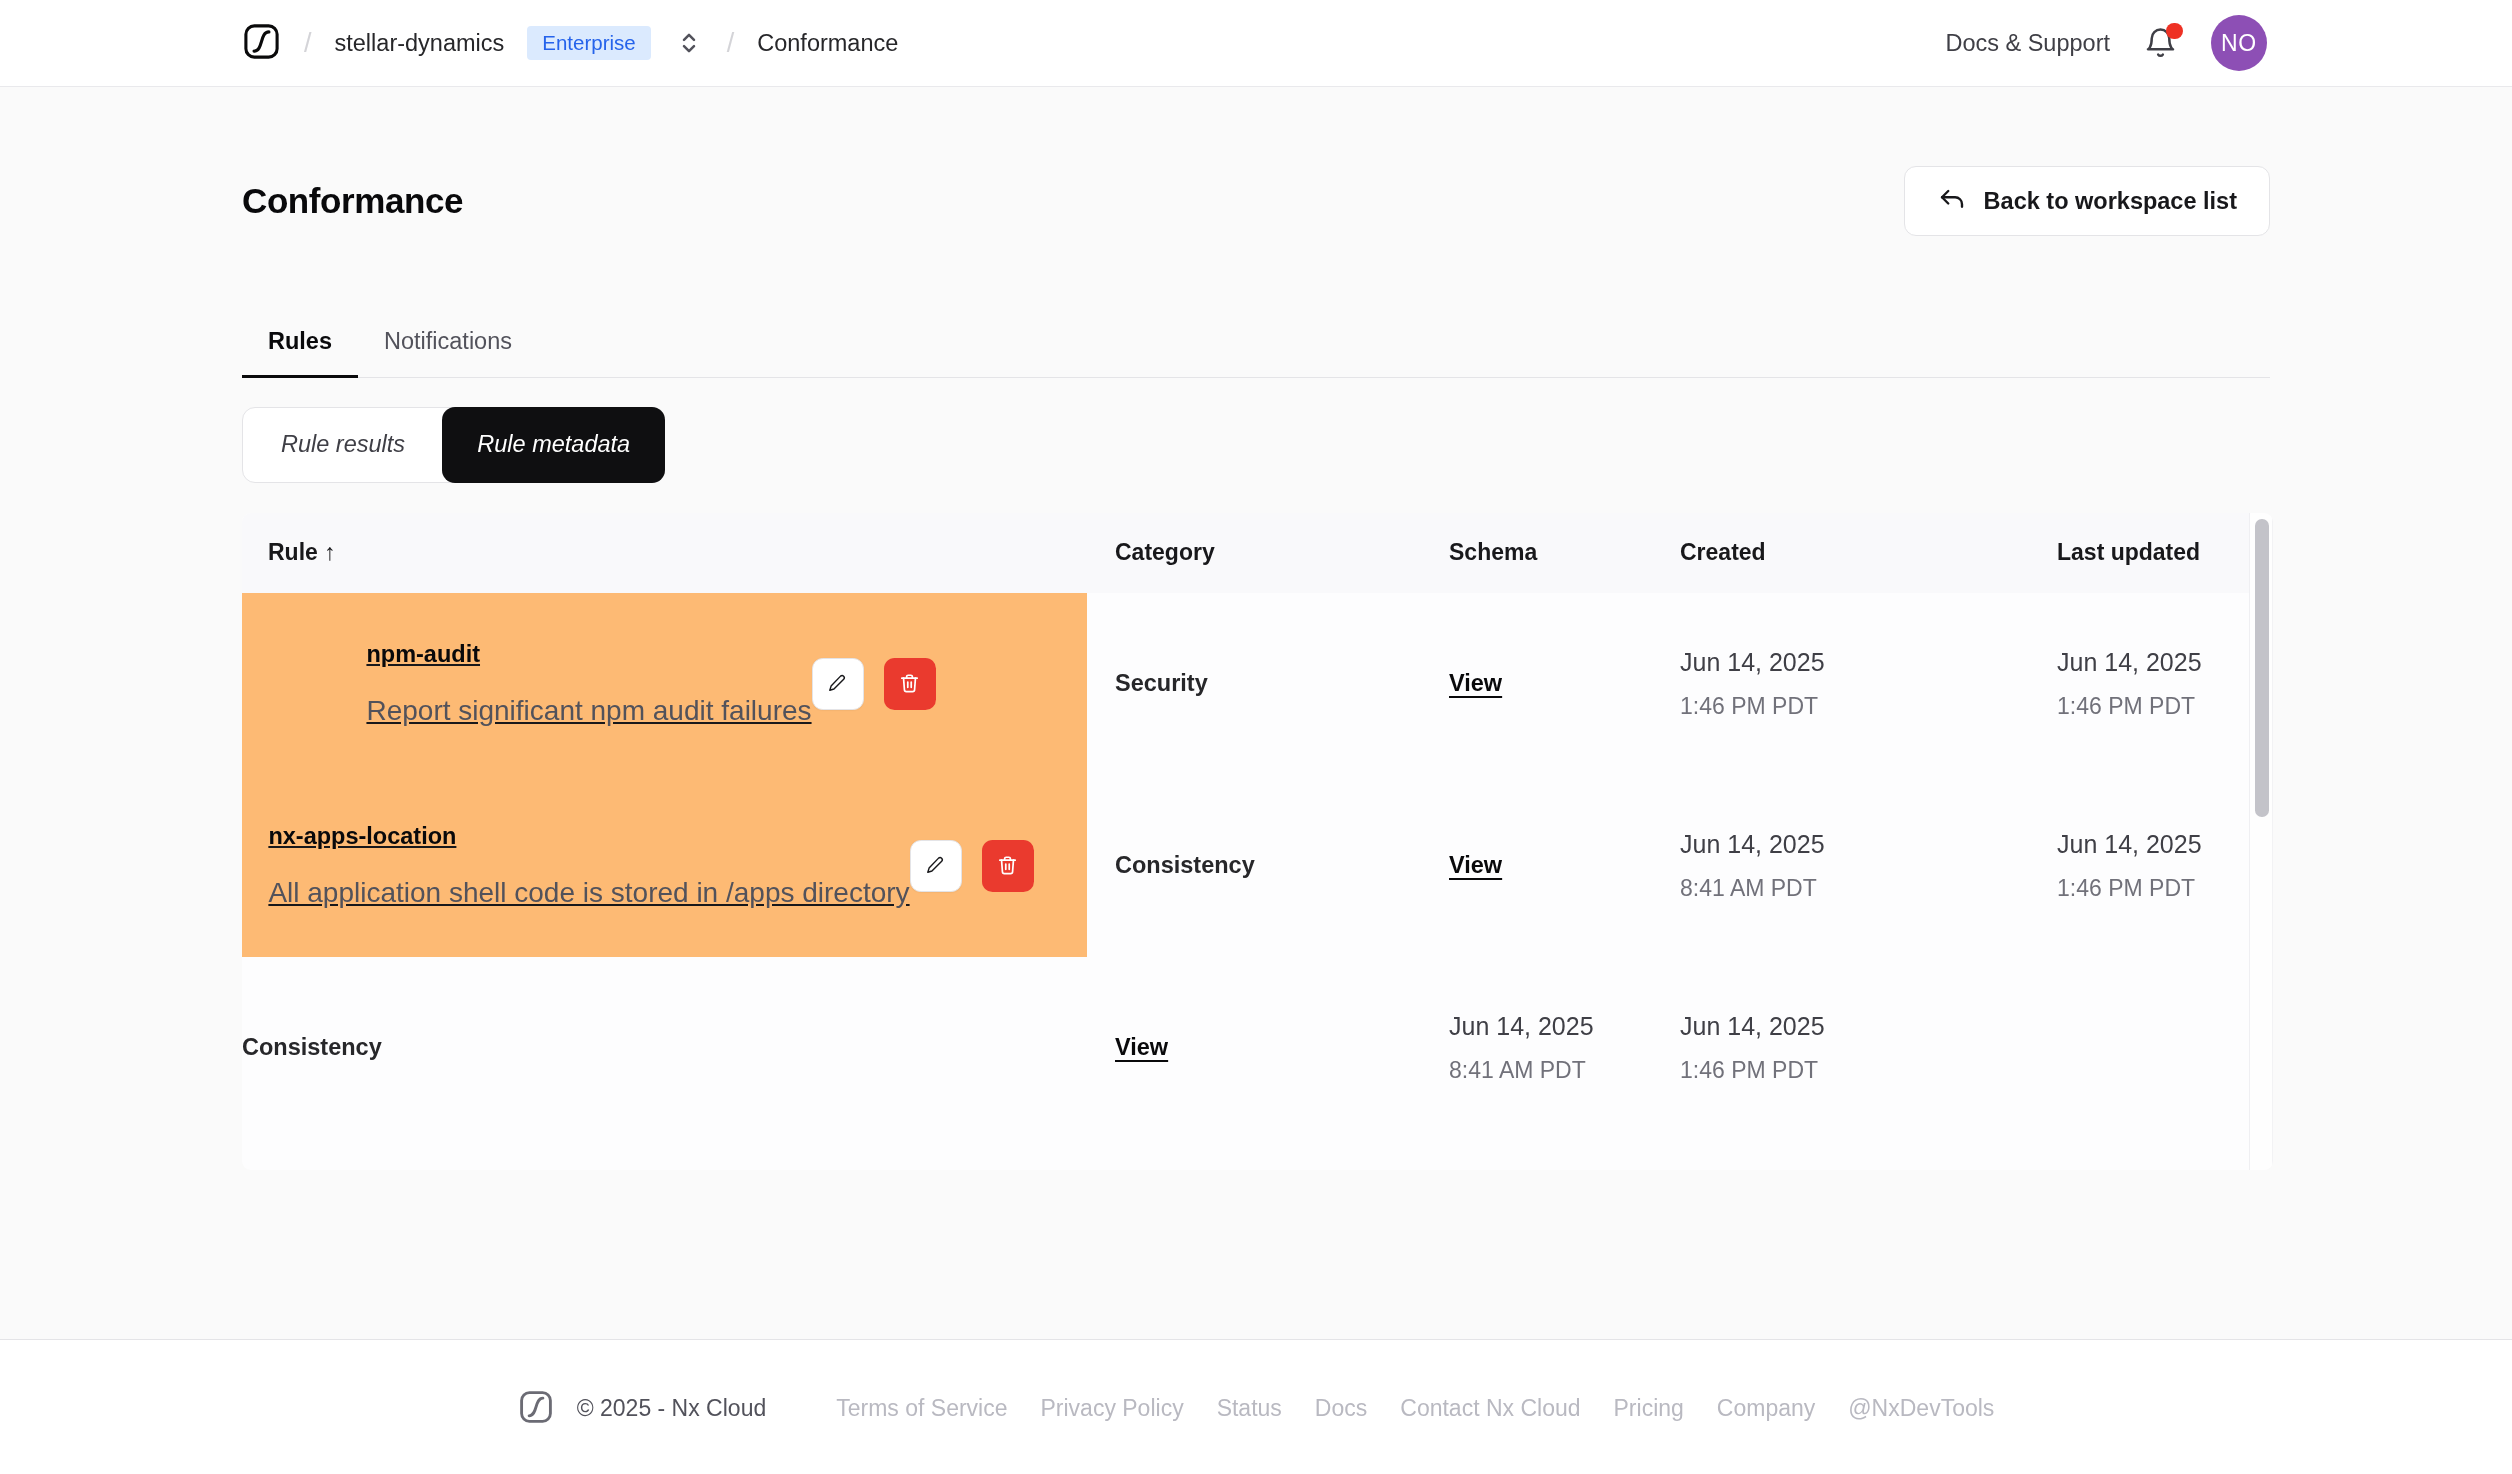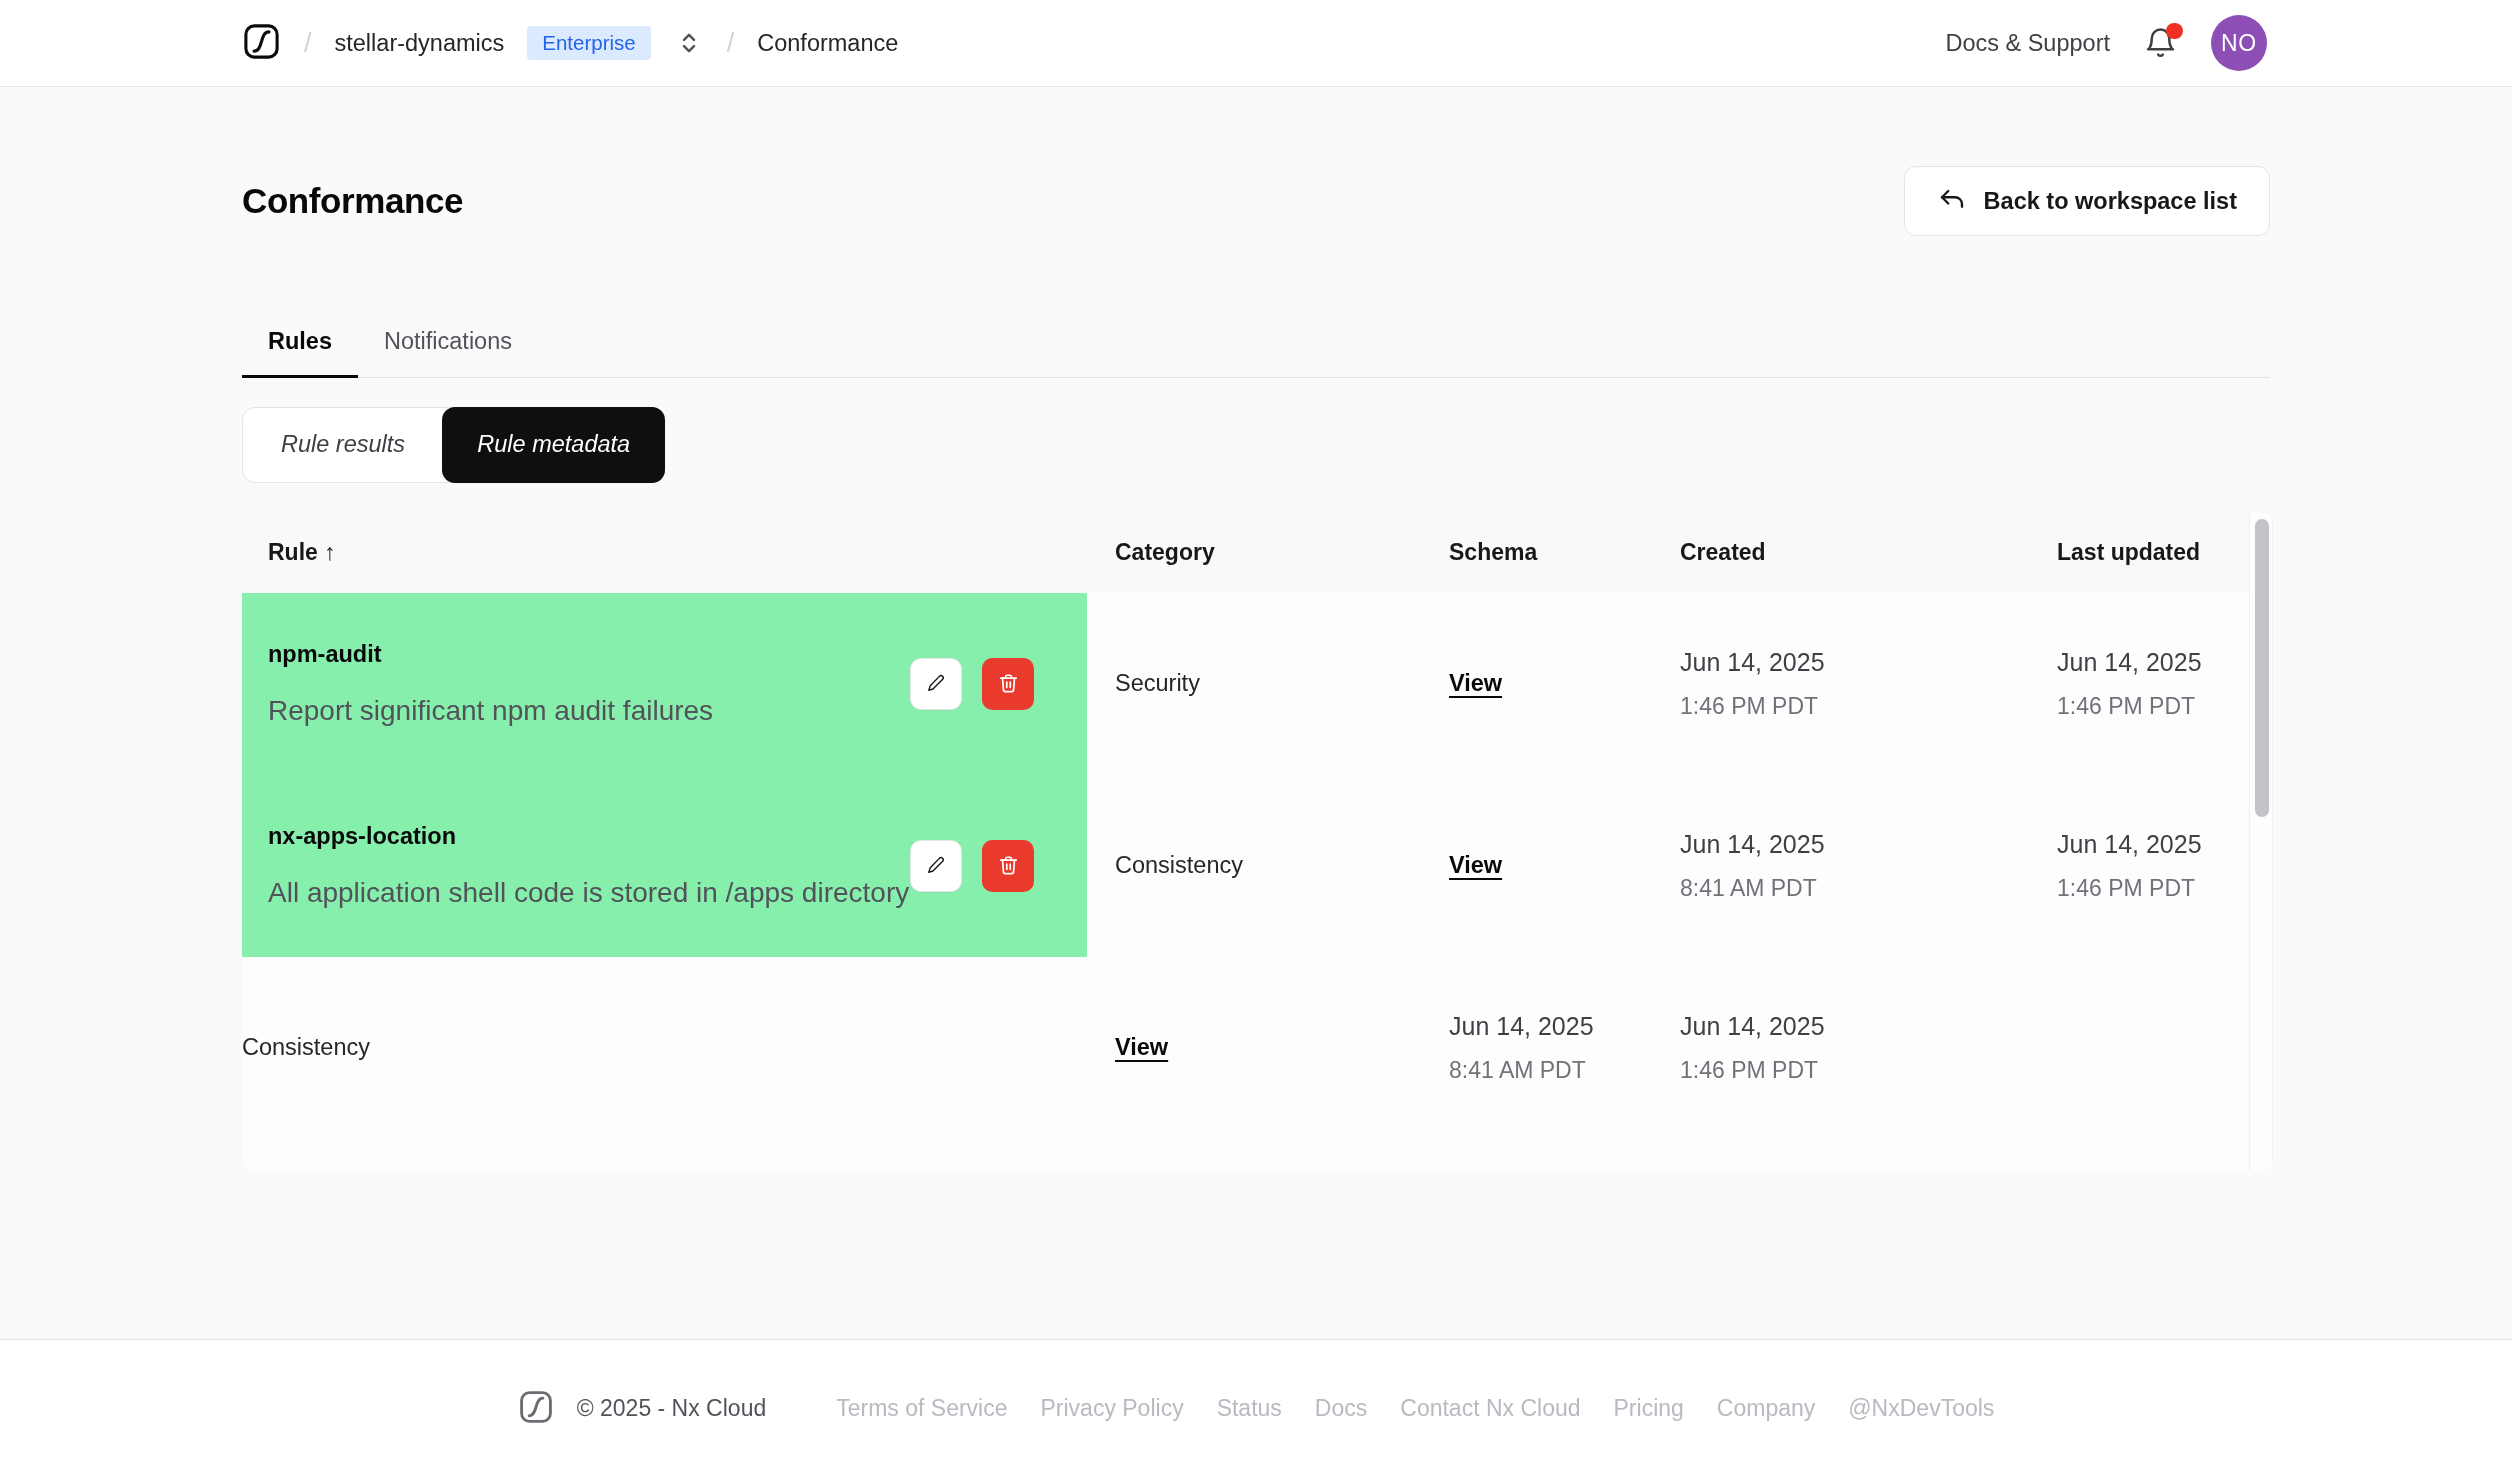--- a/index.html
+++ b/index.html
@@ -78,36 +78,36 @@
   }
   .tgrid { display:grid; grid-template-columns:845px 306px 203px 349px 304px;gap:28px; }
   .thead {
     height:80px; align-items:center; background:#f9f9fb;
     font-size:23px; font-weight:600; color:#18181b;
   }
   .th:first-child { padding-left:26px; }
   .trow { height:182px; align-items:center; }
   .cell { height:100%; display:flex; align-items:center; }
   .rule-cell {
-    background:#86efac; justify-content:space-between;
-    padding-left:26px; padding-right:53px;
+    background:#fdba74; justify-content:center;
+    padding-left:26px; padding-right:53px;text-decoration:underline;
   }
   .rule-text { display:flex; flex-direction:column; gap:27px; }
   .rule-name { font-size:23.5px; font-weight:700; color:#09090b; }
   .rule-desc { font-size:28px; color:#52525b; }
   .actions { display:flex; gap:20px; }
   .icon-btn {
     width:52px; height:52px; border-radius:10.6px; display:flex; align-items:center;
     justify-content:center; cursor:pointer; border:none; padding:0;
   }
   .edit-btn { background:#fff; border:0.8px solid #e4e4e7; box-shadow:0 0.8px 1.5px rgba(0,0,0,0.04); }
   .edit-btn svg { width:23px; height:23px; }
   .delete-btn { background:#ea3a2e; }
   .delete-btn svg { width:23px; height:23px; }
-  .category-cell { font-size:23.5px; color:#27272a; }
+  .category-cell { font-size:23.5px; color:#27272a;font-weight:bold; }
   .view-link {
     font-size:23.5px; color:#09090b; font-weight:700; text-decoration:underline;
     text-underline-offset:5.3px; cursor:pointer;
   }
   .dt-cell { flex-direction:column; align-items:flex-start; justify-content:center; gap:16.7px; }
   .dt-date { font-size:25px; color:#3f3f46; }
   .dt-time { font-size:23px; color:#71717a; }
 
   
   .vscroll {

